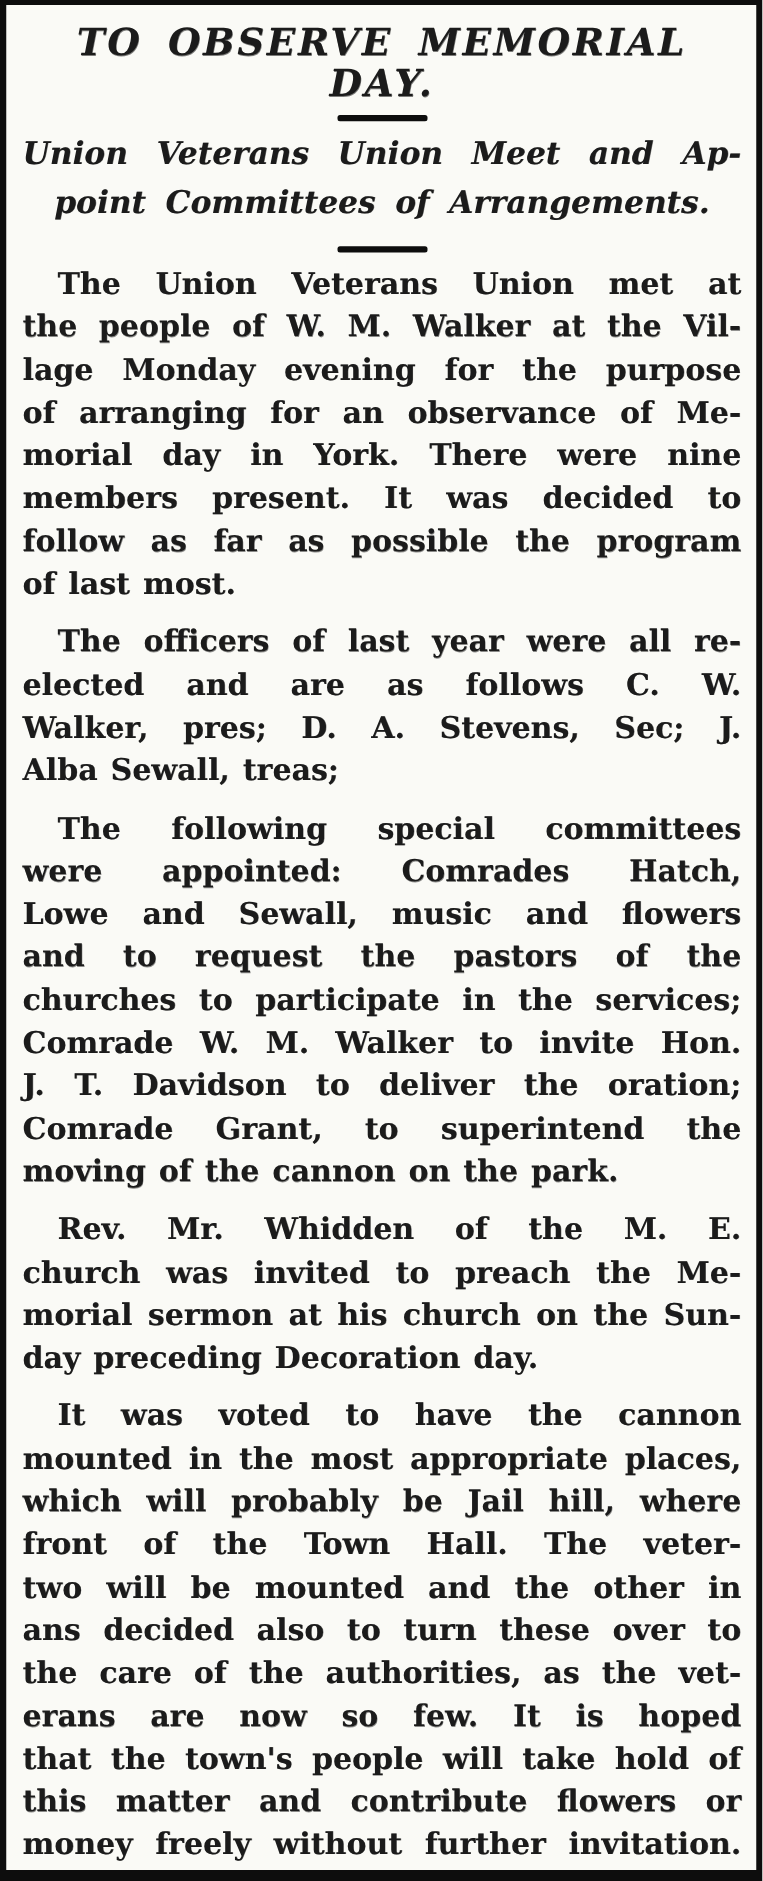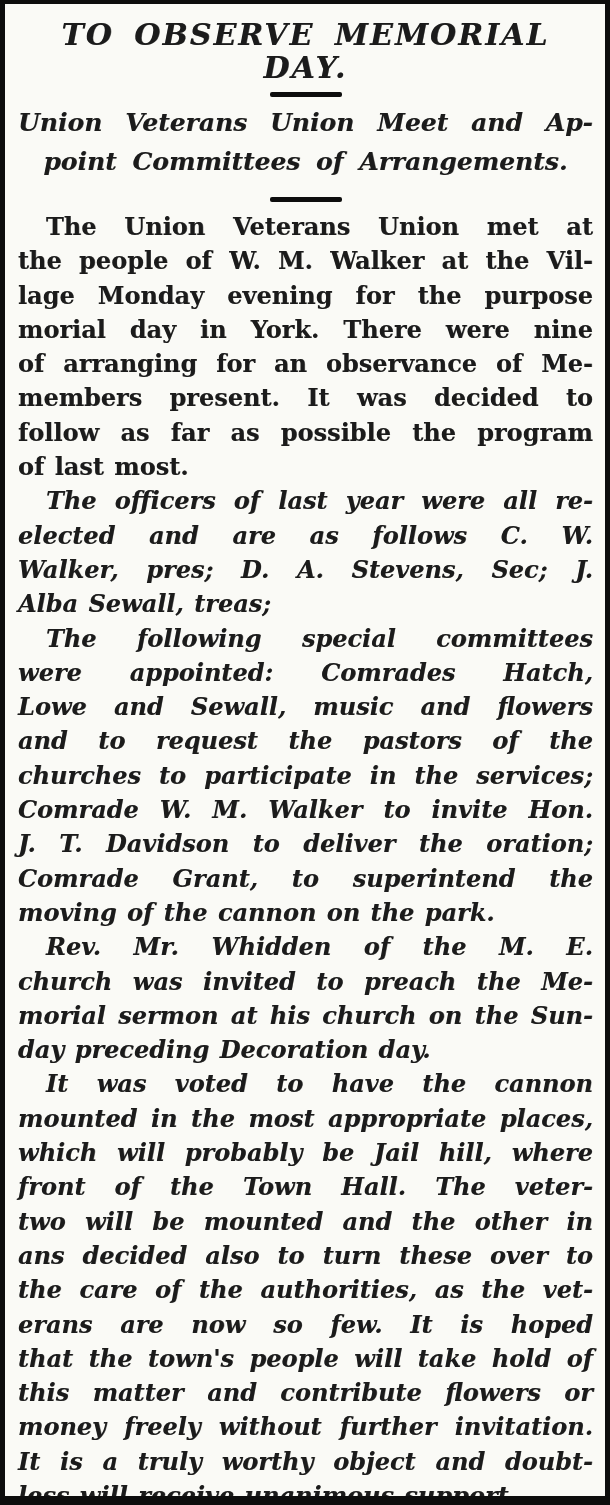--- a/index.html
+++ b/index.html
@@ -62,21 +62,21 @@
     text-align-last: center;
     word-spacing: 7px;
   }
 
   .body {
     margin-top: 8px;
     font-size: 24px;
     font-weight: bold;
     text-shadow: 0.35px 0.35px 0 rgba(25,25,25,0.5);
   }
-  .para + .para { margin-top: 0; font-style: italic; }
+  .para + .para { margin-top: 12px; }
   .line {
     line-height: 34.3px;
     text-align: justify;
     text-align-last: justify;
     word-spacing: 2px;
   }
   .line.first { text-indent: 28px; }
   .line.plast { text-align-last: left; }
 </style>
 </head>
@@ -92,22 +92,22 @@
       <div class="sline last">point Committees of Arrangements.</div>
     </h2>
 
   <div class="rule rule2"></div>
 
   <div class="body">
       <div class="para">
         <div class="line first">The Union Veterans Union met at</div>
         <div class="line">the people of W. M. Walker at the Vil-</div>
         <div class="line">lage Monday evening for the purpose</div>
+        <div class="line">of arranging for an observance of Me-</div>
         <div class="line">morial day in York.  There were nine</div>
-        <div class="line">of arranging for an observance of Me-</div>
         <div class="line">members present.  It was decided to</div>
         <div class="line">follow as far as possible the program</div>
         <div class="line plast">of last most.</div>
       </div>
       <div class="para">
         <div class="line first">The officers of last year were all re-</div>
         <div class="line">elected and are as follows  C. W.</div>
         <div class="line">Walker, pres; D. A. Stevens, Sec; J.</div>
         <div class="line plast">Alba Sewall, treas;</div>
       </div>

